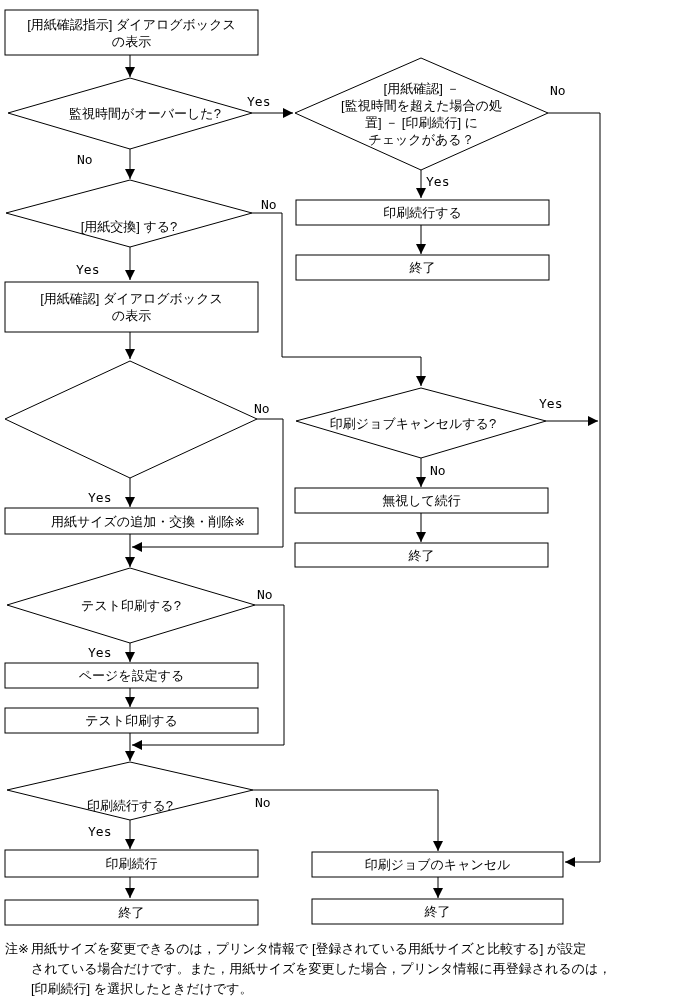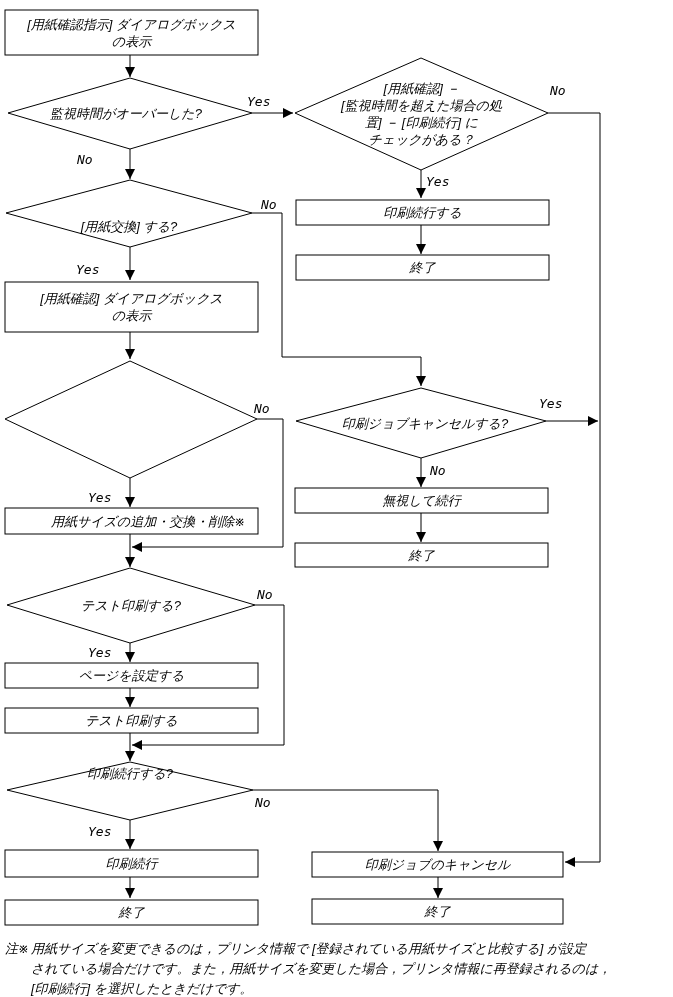--- a/index.html
+++ b/index.html
@@ -1,20 +1,19 @@
 <!DOCTYPE html>
 <html><head>
 <meta charset="utf-8">
 <style>
   html,body { margin:0; padding:0; background:#fff; }
   .stage {
     position:relative; width:673px; height:997px; background:#ffffff;
     font-family:"Liberation Sans","DejaVu Sans",sans-serif; color:#000;
     overflow:hidden;
-    font-style:italic;
   }
   .stage svg { position:absolute; left:0; top:0; }
   .shape { fill:#ffffff; stroke:#000000; stroke-width:1; }
   .edge  { fill:none; stroke:#000000; stroke-width:1; }
   .node-label {
     position:absolute; display:flex; align-items:center; justify-content:center;
     text-align:center; font-size:13px; line-height:17px; white-space:pre-line;
   }
   .edge-label {
     position:absolute; font-size:13px; line-height:13px;
@@ -81,38 +80,38 @@
       <polygon class="shape" points="421,388 546,421 421,458 296,421"></polygon>
       <rect class="shape" x="295" y="488" width="253" height="25"></rect>
       <rect class="shape" x="295" y="543" width="253" height="24"></rect>
       <rect class="shape" x="312" y="852" width="251" height="25"></rect>
       <rect class="shape" x="312" y="899" width="251" height="25"></rect>
     </g>
   </svg>
 
   <div class="node-label" style="left:5px;top:10px;width:253px;height:45px">[用紙確認指示] ダイアログボックス
 の表示</div>
-  <div class="node-label" style="left:4px;top:78px;width:244px;height:71px">監視時間がオーバーした?</div>
+  <div class="node-label" style="left:23px;top:78px;width:244px;height:71px">監視時間がオーバーした?</div>
   <div class="node-label" style="left:295px;top:58px;width:253px;height:112px">[用紙確認] －
 [監視時間を超えた場合の処
 置] － [印刷続行] に
 チェックがある？</div>
   <div class="node-label" style="left:296px;top:200px;width:253px;height:25px">印刷続行する</div>
   <div class="node-label" style="left:296px;top:255px;width:253px;height:25px">終了</div>
   <div class="node-label" style="left:6px;top:193px;width:246px;height:67px">[用紙交換] する?</div>
   <div class="node-label" style="left:5px;top:282px;width:253px;height:50px">[用紙確認] ダイアログボックス
 の表示</div>
   <div class="node-label" style="left:5px;top:508px;width:286px;height:26px">用紙サイズの追加・交換・削除※</div>
   <div class="node-label" style="left:5px;top:663px;width:253px;height:25px">ページを設定する</div>
   <div class="node-label" style="left:7px;top:568px;width:248px;height:75px">テスト印刷する?</div>
   <div class="node-label" style="left:5px;top:708px;width:253px;height:25px">テスト印刷する</div>
-  <div class="node-label" style="left:7px;top:744px;width:246px;height:58px">印刷続行する?</div>
+  <div class="node-label" style="left:7px;top:776px;width:246px;height:58px">印刷続行する?</div>
   <div class="node-label" style="left:5px;top:850px;width:253px;height:27px">印刷続行</div>
   <div class="node-label" style="left:5px;top:900px;width:253px;height:25px">終了</div>
-  <div class="node-label" style="left:300px;top:388px;width:250px;height:70px">印刷ジョブキャンセルする?</div>
+  <div class="node-label" style="left:288px;top:388px;width:250px;height:70px">印刷ジョブキャンセルする?</div>
   <div class="node-label" style="left:295px;top:488px;width:253px;height:25px">無視して続行</div>
   <div class="node-label" style="left:295px;top:543px;width:253px;height:24px">終了</div>
   <div class="node-label" style="left:312px;top:852px;width:251px;height:25px">印刷ジョブのキャンセル</div>
   <div class="node-label" style="left:312px;top:899px;width:251px;height:25px">終了</div>
 
   <div class="edge-label" style="left:247px;top:95px">Yes</div>
   <div class="edge-label" style="left:77px;top:153px">No</div>
   <div class="edge-label" style="left:550px;top:84px">No</div>
   <div class="edge-label" style="left:426px;top:175px">Yes</div>
   <div class="edge-label" style="left:261px;top:198px">No</div>

